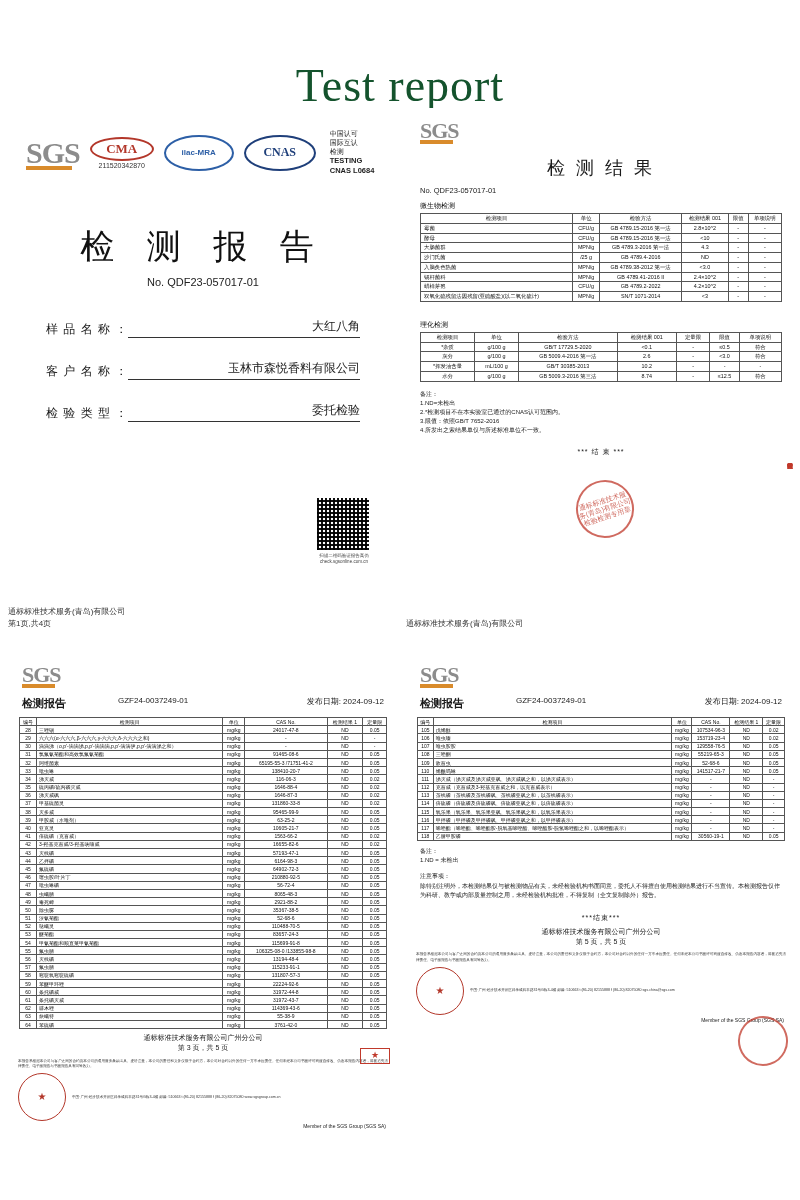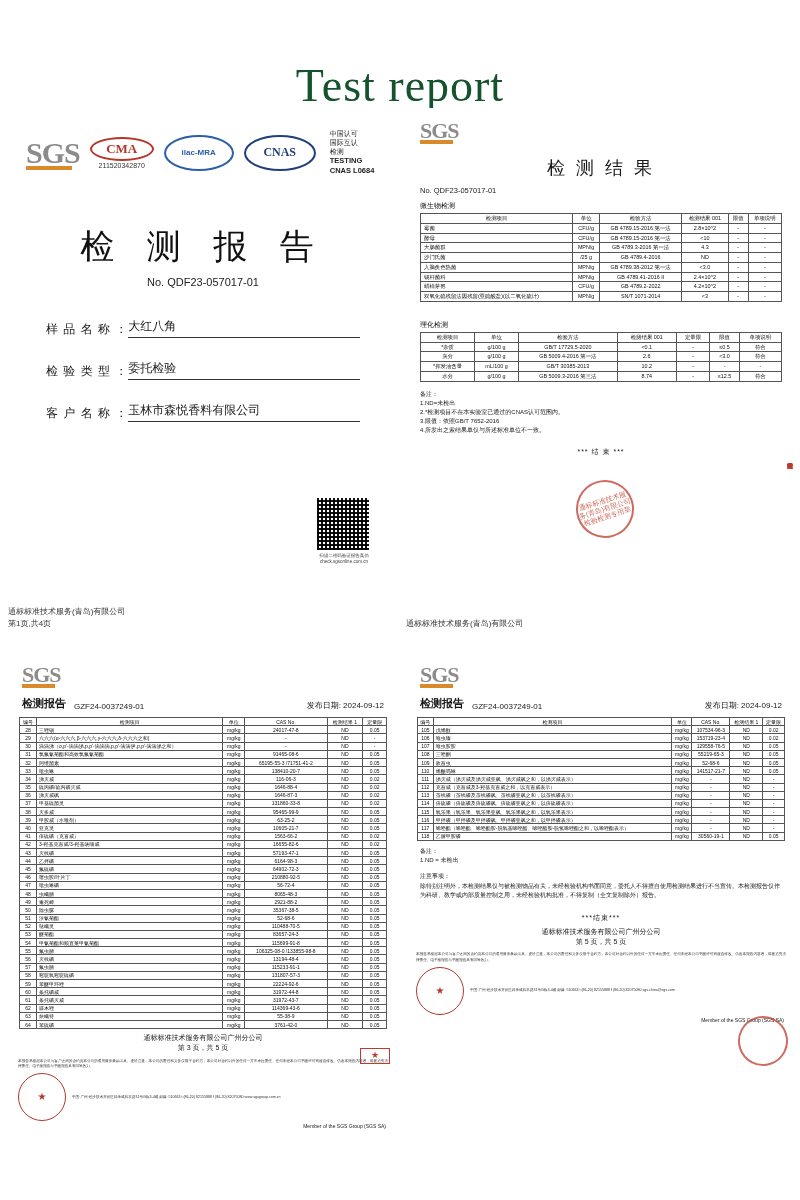--- a/index.html
+++ b/index.html
@@ -76,21 +76,21 @@
     font-size:34px;letter-spacing:12px;margin:48px 0 6px 0;color:#111;
   }
   .report-no{
     text-align:center;font-size:11px;color:#222;margin-bottom:30px;
   }
   .field{
     display:flex;align-items:flex-end;margin:6px 38px 22px 38px;font-size:12px;
   }
   .field .lbl{white-space:nowrap;letter-spacing:1px;}
   .field .val{
-    flex:1;border-bottom:1px solid #333;text-align:left;
+    flex:1;border-bottom:1px solid #333;text-align:right;
     padding-bottom:2px;font-size:12px;
   }
   .qr{
     position:absolute;right:26px;bottom:84px;width:56px;text-align:center;
   }
   .qr .code{
     width:52px;height:52px;
     background:
       repeating-linear-gradient(90deg,#111 0 2px,#fff 2px 4px),
       repeating-linear-gradient(0deg,#111 0 2px,#fff 2px 4px);
@@ -129,21 +129,21 @@
     width:54px;height:54px;display:flex;align-items:center;
     justify-content:center;text-align:center;line-height:1.1;
     transform:rotate(-18deg);
   }
   .side-red{
     position:absolute;right:2px;color:#c0392b;font-size:6px;
     writing-mode:vertical-rl;line-height:1.4;
   }
 
   
-  .q3 .hdr,.q4 .hdr{display:flex;align-items:flex-end;padding:8px 0 0 14px;}
+  .q3 .hdr,.q4 .hdr{display:flex;align-items:flex-start;padding:8px 0 0 14px;gap:44px;}
   .rpt-label{font-size:11px;font-weight:bold;margin-right:8px;}
   .rpt-no{font-size:8px;margin-right:auto;}
   .rpt-date{font-size:8px;padding-right:14px;}
   table.long{
     border-collapse:collapse;width:368px;margin:6px auto 0 auto;
     font-size:5px;color:#111;
   }
   table.long th,table.long td{
     border:0.5px solid #555;padding:0.6px 1px;text-align:center;line-height:1.2;
   }
@@ -204,26 +204,26 @@
     </div>
 
     <div class="report-title">检 测 报 告</div>
     <div class="report-no">No. QDF23-057017-01</div>
 
     <div class="field">
       <span class="lbl">样 品 名 称 ：</span>
       <span class="val">大红八角</span>
     </div>
     <div class="field">
+      <span class="lbl">客 户 名 称 ：</span>
+      <span class="val">玉林市森悦香料有限公司</span>
+    </div>
+    <div class="field">
       <span class="lbl">检 验 类 型 ：</span>
       <span class="val">委托检验</span>
-    </div>
-    <div class="field">
-      <span class="lbl">客 户 名 称 ：</span>
-      <span class="val">玉林市森悦香料有限公司</span>
     </div>
 
     <div class="qr">
       <div class="code"></div>
       <div class="cap">扫描二维码验证报告真伪
 check.sgsonline.com.cn</div>
     </div>
 
     <div class="footer-center">
       <div>通标标准技术服务(青岛)有限公司</div>

